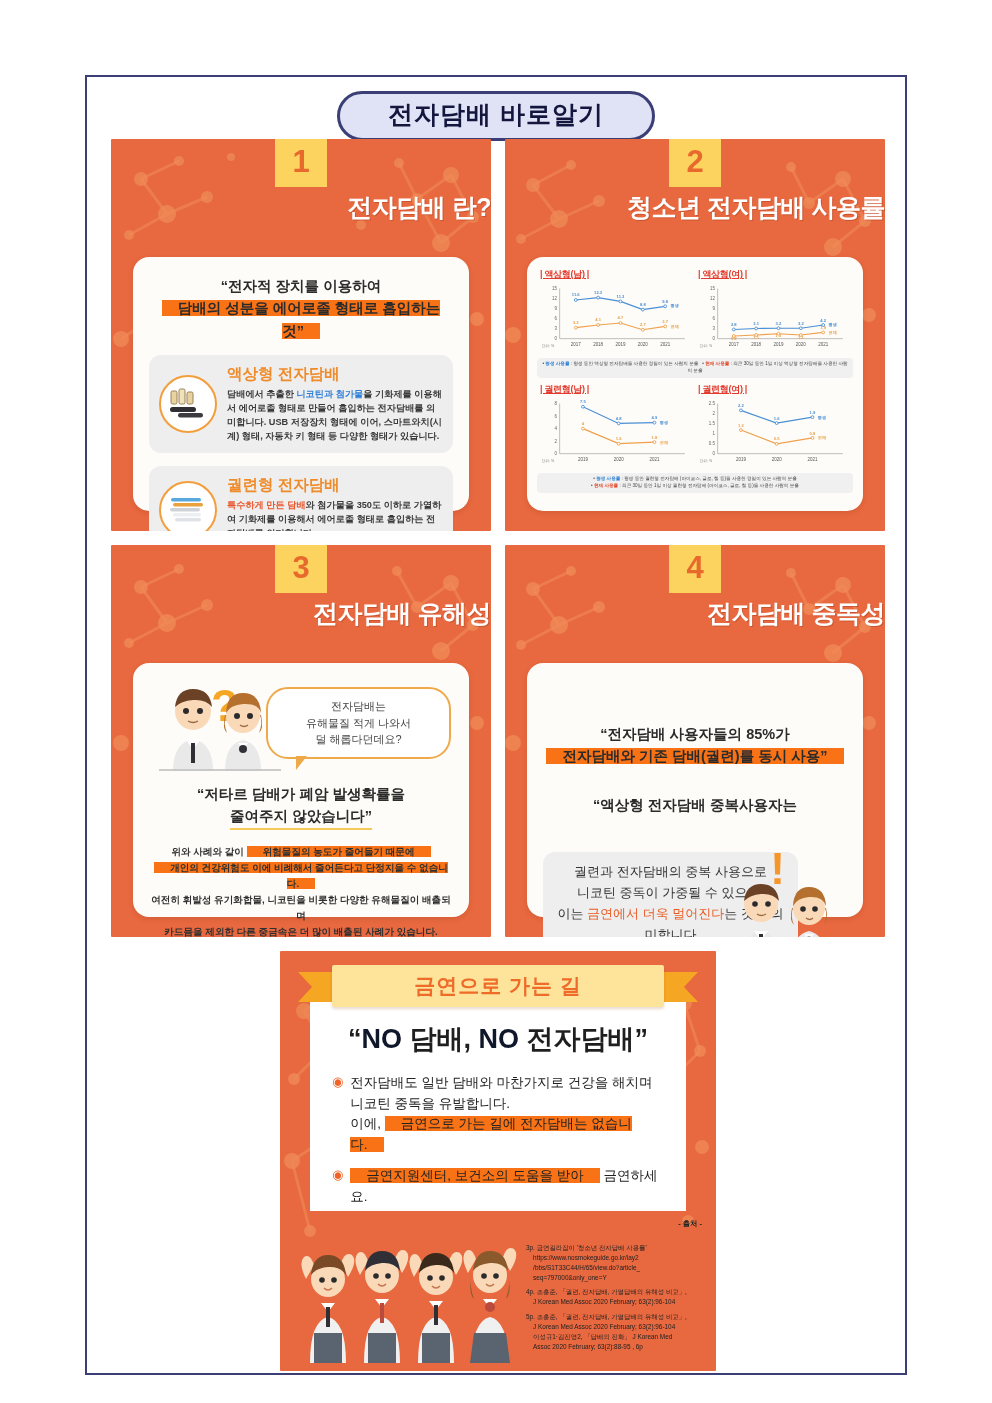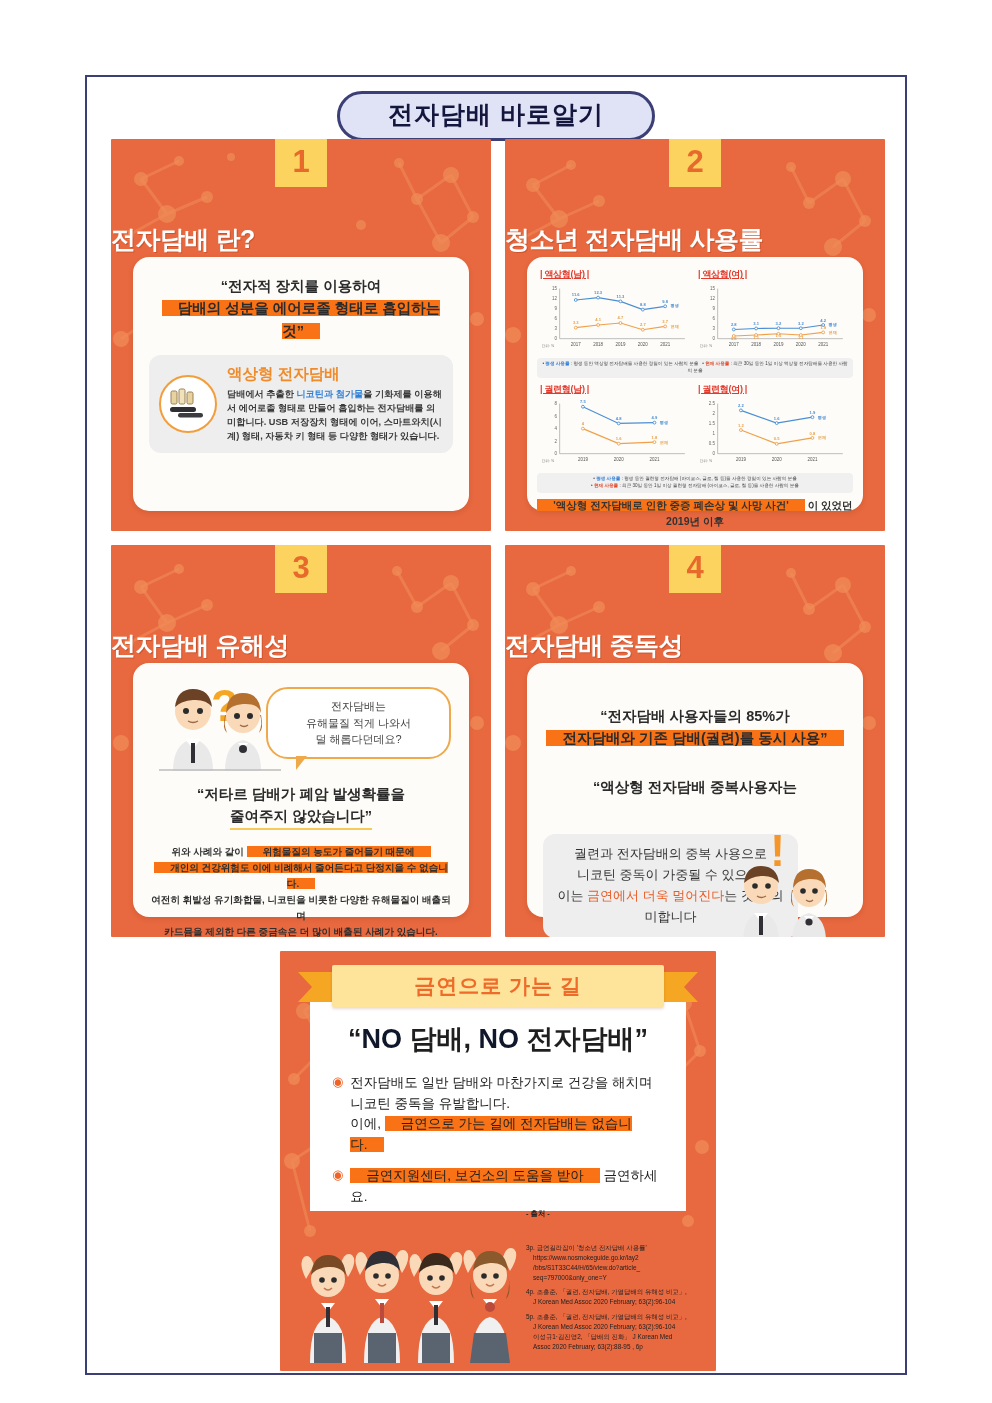--- a/index.html
+++ b/index.html
@@ -31,22 +31,22 @@
   }
   .panel.bottom{ width:436px; height:420px; }
   .molecules{ position:absolute; inset:0; opacity:.55; }
   .panel-num{
     position:absolute; left:50%; transform:translateX(-50%); top:0;
     width:52px; height:48px; background:#fcd35f; color:#e8692c;
     font-size:31px; font-weight:bold; text-align:center; line-height:46px;
     z-index:3;
   }
   .panel-head{
-    position:relative; z-index:3; text-align:left;
-    margin-top:84px; color:#fff; font-size:25px; font-weight:bold;
+    position:relative; z-index:3; text-align:right;
+    margin-top:52px; color:#fff; font-size:25px; font-weight:bold;
     text-shadow:1px 1px 0 rgba(150,50,15,.35);
     letter-spacing:-.5px;
   }
   .card{
     position:absolute; z-index:4; left:22px; right:22px; top:118px; bottom:20px;
     background:#fdfcf8; border-radius:16px; padding:18px 16px;
     box-shadow:0 2px 5px rgba(120,50,20,.18);
   }
   .quote{
     text-align:center; color:#2b2b2b; font-weight:bold; font-size:14.5px;
@@ -133,21 +133,21 @@
   .no-line{
     text-align:center; font-size:27px; font-weight:bold; color:#1f1f1f; margin-bottom:16px;
   }
   .no-line .no{ color:#0f172a; }
   .bullet-row{ display:flex; gap:7px; margin-bottom:11px; font-size:13.5px; line-height:1.52; color:#222; }
   .bullet{ color:#ef6326; font-size:13px; line-height:1.45; }
   .refs{
     position:absolute; z-index:4; left:246px; bottom:14px; width:176px;
     font-size:6.4px; line-height:1.55; color:#222;
   }
-  .refs h4{ font-size:7.4px; margin-bottom:23px; }
+  .refs h4{ font-size:7.4px; margin-bottom:13px;text-align:right; }
   .refs p{ margin-bottom:5px; }
   .kids{ position:absolute; z-index:4; left:8px; bottom:4px; width:240px; height:150px; }
 </style>
 </head>
 <body>
 
 <div class="page-frame">
 
   <div class="main-title-wrap">
     <div class="main-title">전자담배 바로알기</div>
@@ -197,20 +197,33 @@
                 <rect x="11" y="2" width="6" height="15" rx="1.5" fill="#f0e2bb" stroke="#9a8256"></rect>
                 <rect x="19" y="5" width="6" height="12" rx="1.5" fill="#e8d2a0" stroke="#9a8256"></rect>
                 <rect x="2" y="20" width="26" height="5" rx="2.5" fill="#2f2f33"></rect>
                 <rect x="10" y="26" width="25" height="4.5" rx="2.2" fill="#3b3b40"></rect>
               </svg>
             </div>
             <div class="sub-title">액상형 전자담배</div>
             <div class="sub-body">담배에서 추출한 <span class="o-red">니코틴과 첨가물</span>을 기화제를 이용해서 에어로졸 형태로 만들어 흡입하는 전자담배를 의미합니다. USB 저장장치 형태에 이어, 스마트와치(시계) 형태, 자동차 키 형태 등 다양한 형태가 있습니다.</div>
           </div>
 
+          <div class="sub-card">
+            <div class="sub-icon">
+              <svg width="42" height="30" viewBox="0 0 42 30">
+                <rect x="4" y="3" width="30" height="3.5" rx="1.7" fill="#5aa9dd"></rect>
+                <rect x="6" y="8" width="30" height="3.5" rx="1.7" fill="#e8a13c"></rect>
+                <rect x="3" y="13" width="30" height="3.5" rx="1.7" fill="#cfd3d8"></rect>
+                <rect x="6" y="18" width="28" height="3.5" rx="1.7" fill="#eceff2"></rect>
+                <rect x="8" y="23" width="26" height="3.5" rx="1.7" fill="#dfe3e7"></rect>
+              </svg>
+            </div>
+            <div class="sub-title">궐련형 전자담배</div>
+            <div class="sub-body"><span class="o-pink">특수하게 만든 담배</span>와 첨가물을 350도 이하로 가열하여 기화제를 이용해서 에어로졸 형태로 흡입하는 전자담배를 의미합니다.</div>
+          </div>
         </div>
       </div>
 
       <div class="panel">
         <svg class="molecules" viewBox="0 0 380 392" preserveAspectRatio="none">
           <g fill="#f6a96c" opacity="0.75">
             <circle cx="28" cy="46" r="7"></circle>
               <circle cx="66" cy="26" r="5"></circle>
               <circle cx="54" cy="80" r="9"></circle>
             <circle cx="16" cy="100" r="5"></circle>
@@ -447,24 +460,20 @@
                 <text x="134" y="46" font-size="4.6" fill="#e8a04a" font-weight="bold">현재</text>
               </svg>
             </div>
           </div>
 
           <div class="note-bar">
             <span>• <b class="blue">평생 사용률</b> : 평생 동안 궐련형 전자담배 (아이코스, 글로, 릴 등)를 사용한 경험이 있는 사람의 분율</span><br>
             <span>• <b class="red">현재 사용률</b> : 최근 30일 동안 1일 이상 궐련형 전자담배 (아이코스, 글로, 릴 등)를 사용한 사람의 분율</span>
           </div>
 
-          <div class="panel2-foot">
-            <span class="hl">'액상형 전자담배로 인한 중증 폐손상 및 사망 사건'</span><span> 이 있었던 2019년 이후</span><br>
-            
-          </div>
         </div>
       </div>
     </div>
 
     <div class="row">
 
       <div class="panel">
         <svg class="molecules" viewBox="0 0 380 392" preserveAspectRatio="none">
           <g fill="#f6a96c" opacity="0.75">
             <circle cx="30" cy="42" r="7"></circle>
@@ -551,21 +560,21 @@
             <circle cx="364" cy="178" r="7"></circle>
           </g>
           <g stroke="#f6a96c" stroke-width="3" opacity="0.6" fill="none">
             <path d="M28 44 L66 26 M28 44 L54 80 M54 80 L94 62 M16 100 L54 80"></path>
             <path d="M338 40 L304 64 M338 40 L360 82 M360 82 L328 108 M304 64 L286 28"></path>
           </g>
         </svg>
         <div class="panel-num">4</div>
         <div class="panel-head">전자담배 중독성</div>
         <div class="card">
-          <div class="quote" style="margin-top:24px;">
+          <div class="quote" style="margin-top:42px;">
             <div>“전자담배 사용자들의 85%가</div>
             <div><span class="hl">전자담배와 기존 담배(궐련)를 동시 사용”</span></div>
           </div>
           <div class="quote" style="margin-top:26px;">
             <div>“액상형 전자담배 중복사용자는</div>
           </div>
 
           <div style="position:relative;margin-top:36px;height:110px;">
             <div class="bang">!</div>
             <div class="grey-bubble">

